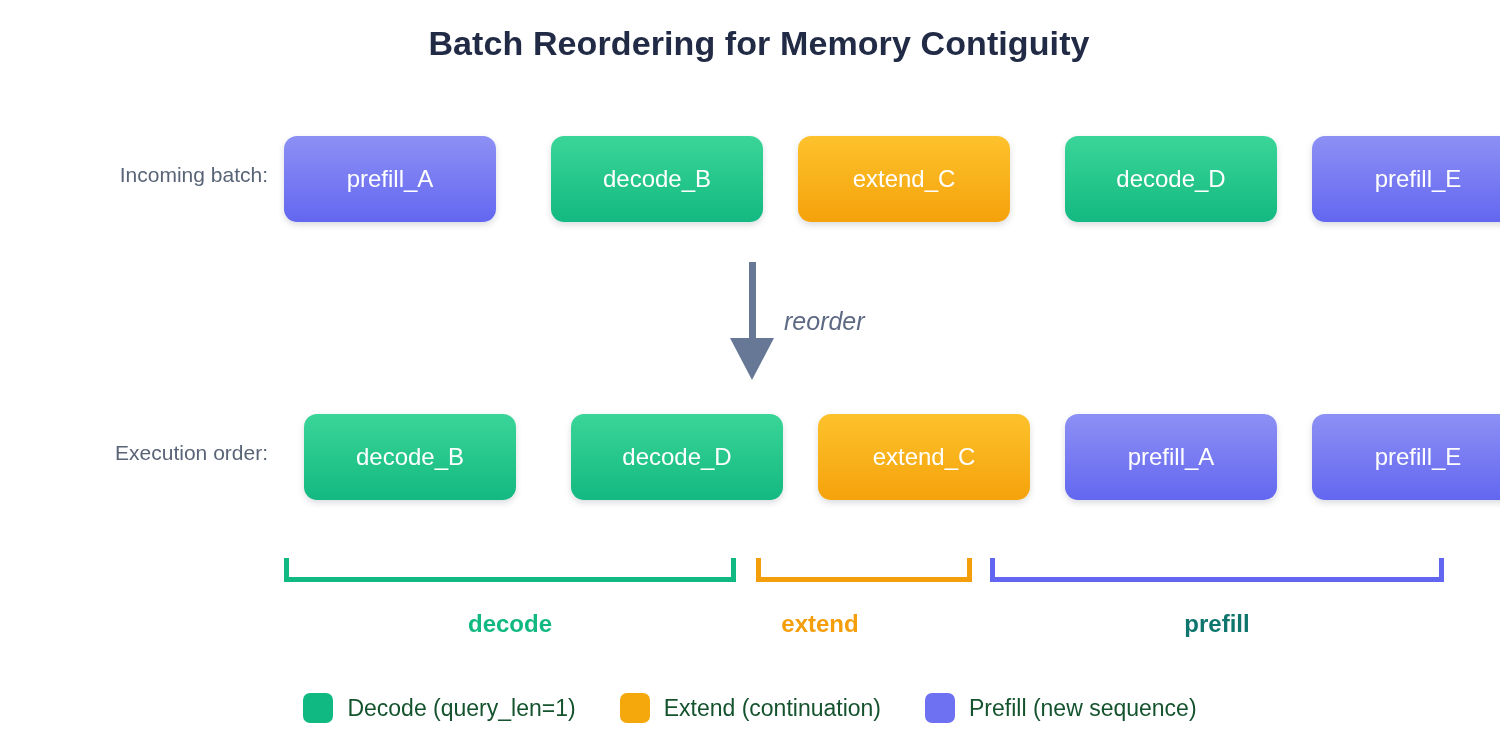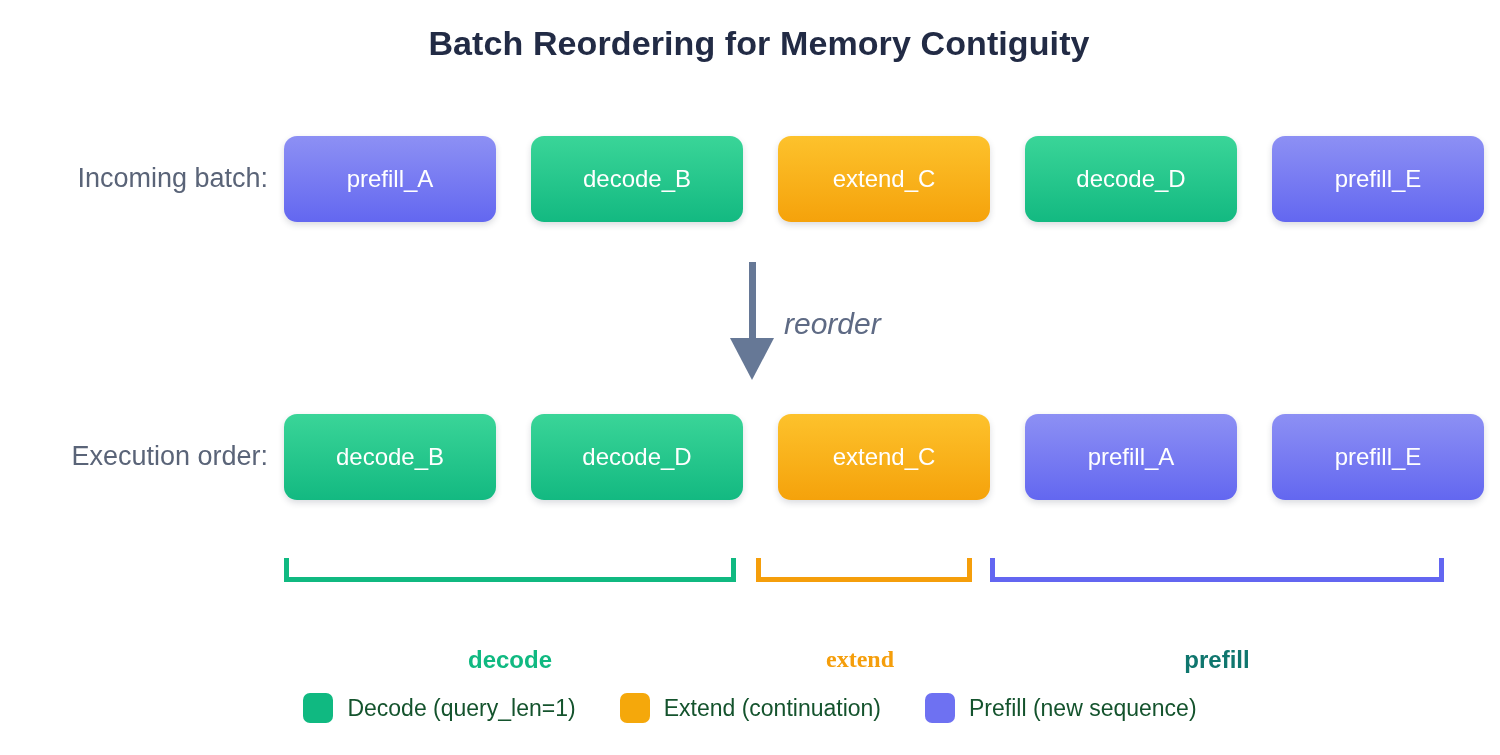--- a/index.html
+++ b/index.html
@@ -18,80 +18,79 @@
     font-size: 34px;
     font-weight: bold;
     color: #222b45;
     letter-spacing: 0.1px;
   }
 
   .row-label {
     position: absolute;
     width: 250px;
     text-align: right;
-    font-size: 27px;
+    font-size: 21px;
     color: #5a6478;
     white-space: nowrap;
   }
   #row1-label { left: 18px; top: 163px; }
   #row2-label { left: 18px; top: 441px; }
 
   .box-row { position: absolute; left: 284px; top: 0; display: flex; gap: 35px; }
   #row1-boxes { top: 136px; }
   #row2-boxes { top: 414px; }
 
   .box {
     width: 212px; height: 86px;
     border-radius: 13px;
     display: flex; align-items: center; justify-content: center;
     color: #ffffff;
     font-size: 24px;
     box-shadow: 0 3px 6px rgba(40,50,70,0.17);
     user-select: none;
   }
-  .box.decode  { background: linear-gradient(180deg, #3ad598 0%, #13b981 100%); }
+  .box.decode  { background: linear-gradient(180deg, #3ad598 0%, #13b981 100%); margin-left: 20px; }
   .box.extend  { background: linear-gradient(180deg, #fdc22c 0%, #f5a20b 100%); }
   .box.prefill { background: linear-gradient(180deg, #8d90f4 0%, #6367f0 100%); }
 
   .arrow-wrap { position: absolute; left: 718px; top: 262px; }
   .arrow-line {
     position: absolute; left: 31px; top: 0;
     width: 7px; height: 80px; background: #667896;
   }
   .arrow-head {
     position: absolute; left: 12px; top: 76px;
     width: 0; height: 0;
     border-left: 22px solid transparent;
     border-right: 22px solid transparent;
     border-top: 42px solid #667896;
   }
   .arrow-text {
     position: absolute; left: 66px; top: 45px;
-    font-size: 30px; font-style: italic; color: #5e6a84;
+    font-size: 25px; font-style: italic; color: #5e6a84;
     white-space: nowrap;
   }
 
   .bracket { position: absolute; height: 24px; }
   .bracket .bar {
     position: absolute; left: 0; bottom: 0;
     width: 100%; height: 5px;
   }
   .bracket .tick-l, .bracket .tick-r {
     position: absolute; bottom: 0; width: 5px; height: 24px;
   }
   .bracket .tick-l { left: 0; }
   .bracket .tick-r { right: 0; }
 
   .group-label {
     position: absolute;
     text-align: center;
     font-size: 24px;
     font-weight: bold;
     white-space: nowrap;
-    margin-top: 36px;
   }
 
   .legend {
     position: absolute; left: 0; top: 693px; width: 1500px;
     display: flex; justify-content: center; align-items: center; gap: 44px;
   }
   .legend-item { display: flex; align-items: center; gap: 14px; }
   .legend-swatch { width: 30px; height: 30px; border-radius: 7px; }
   .legend-text { font-size: 23px; color: #14532d; white-space: nowrap; }
 </style>
@@ -133,21 +132,21 @@
     <div class="tick-l" style="background:#10b981;"></div>
     <div class="tick-r" style="background:#10b981;"></div>
   </div>
   <div class="group-label" style="left:284px; top:610px; width:452px; color:#10b981;">decode</div>
 
   <div class="bracket" style="left:756px; top:558px; width:216px;">
     <div class="bar" style="background:#f59e0b;"></div>
     <div class="tick-l" style="background:#f59e0b;"></div>
     <div class="tick-r" style="background:#f59e0b;"></div>
   </div>
-  <div class="group-label" style="left:752px; top:610px; width:216px; color:#f59e0b;font-family:Liberation Serif, serif;">extend</div>
+  <div class="group-label" style="left:712px; top:610px; width:216px; color:#f59e0b;">extend</div>
 
   <div class="bracket" style="left:990px; top:558px; width:454px;">
     <div class="bar" style="background:#6366f1;"></div>
     <div class="tick-l" style="background:#6366f1;"></div>
     <div class="tick-r" style="background:#6366f1;"></div>
   </div>
   <div class="group-label" style="left:990px; top:610px; width:454px; color:#0f766e;">prefill</div>
 
   <div class="legend">
     <div class="legend-item">

